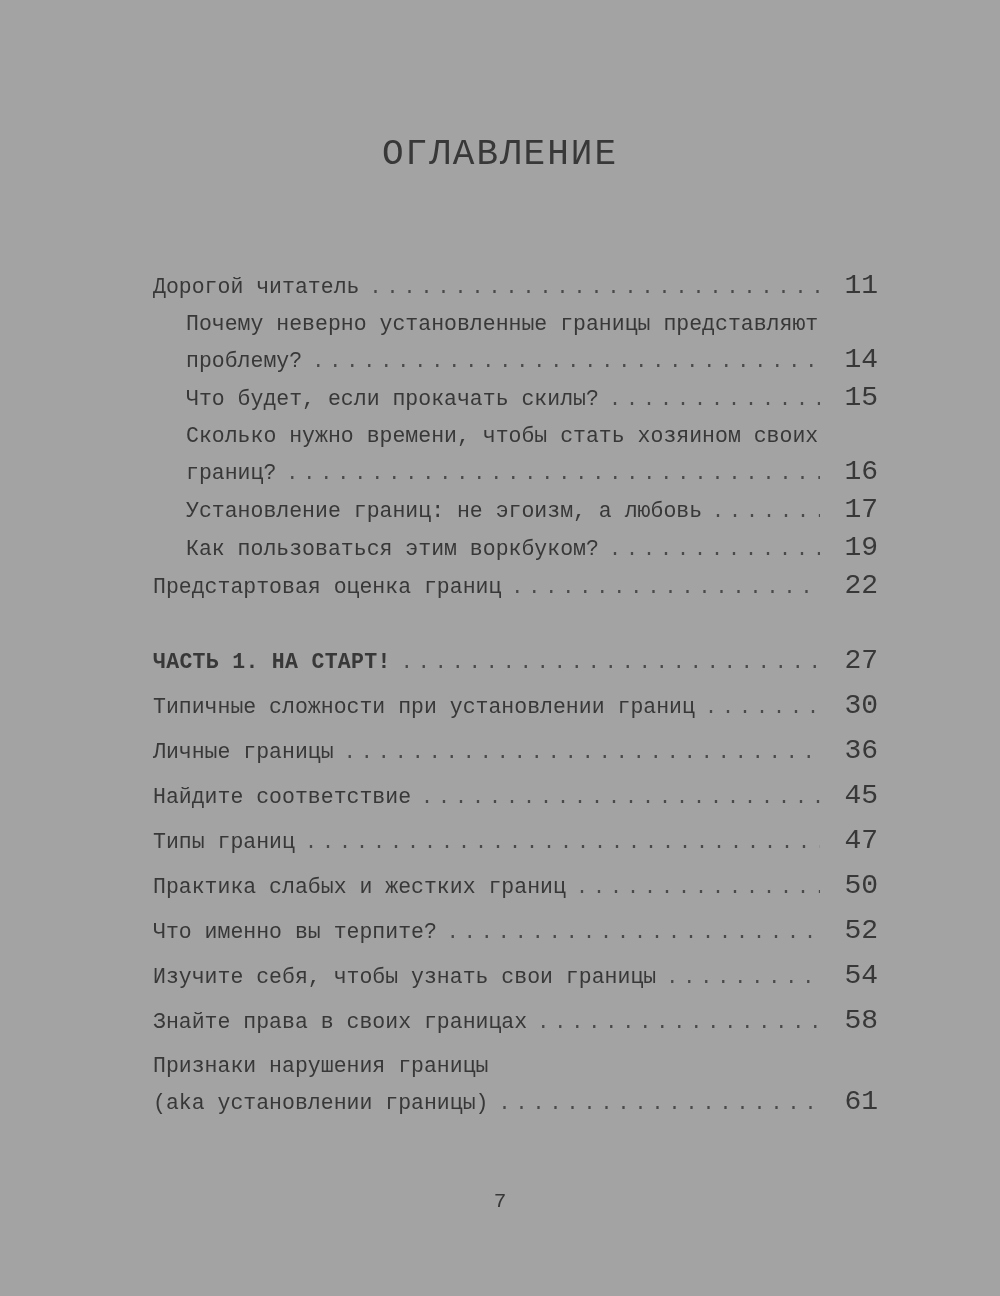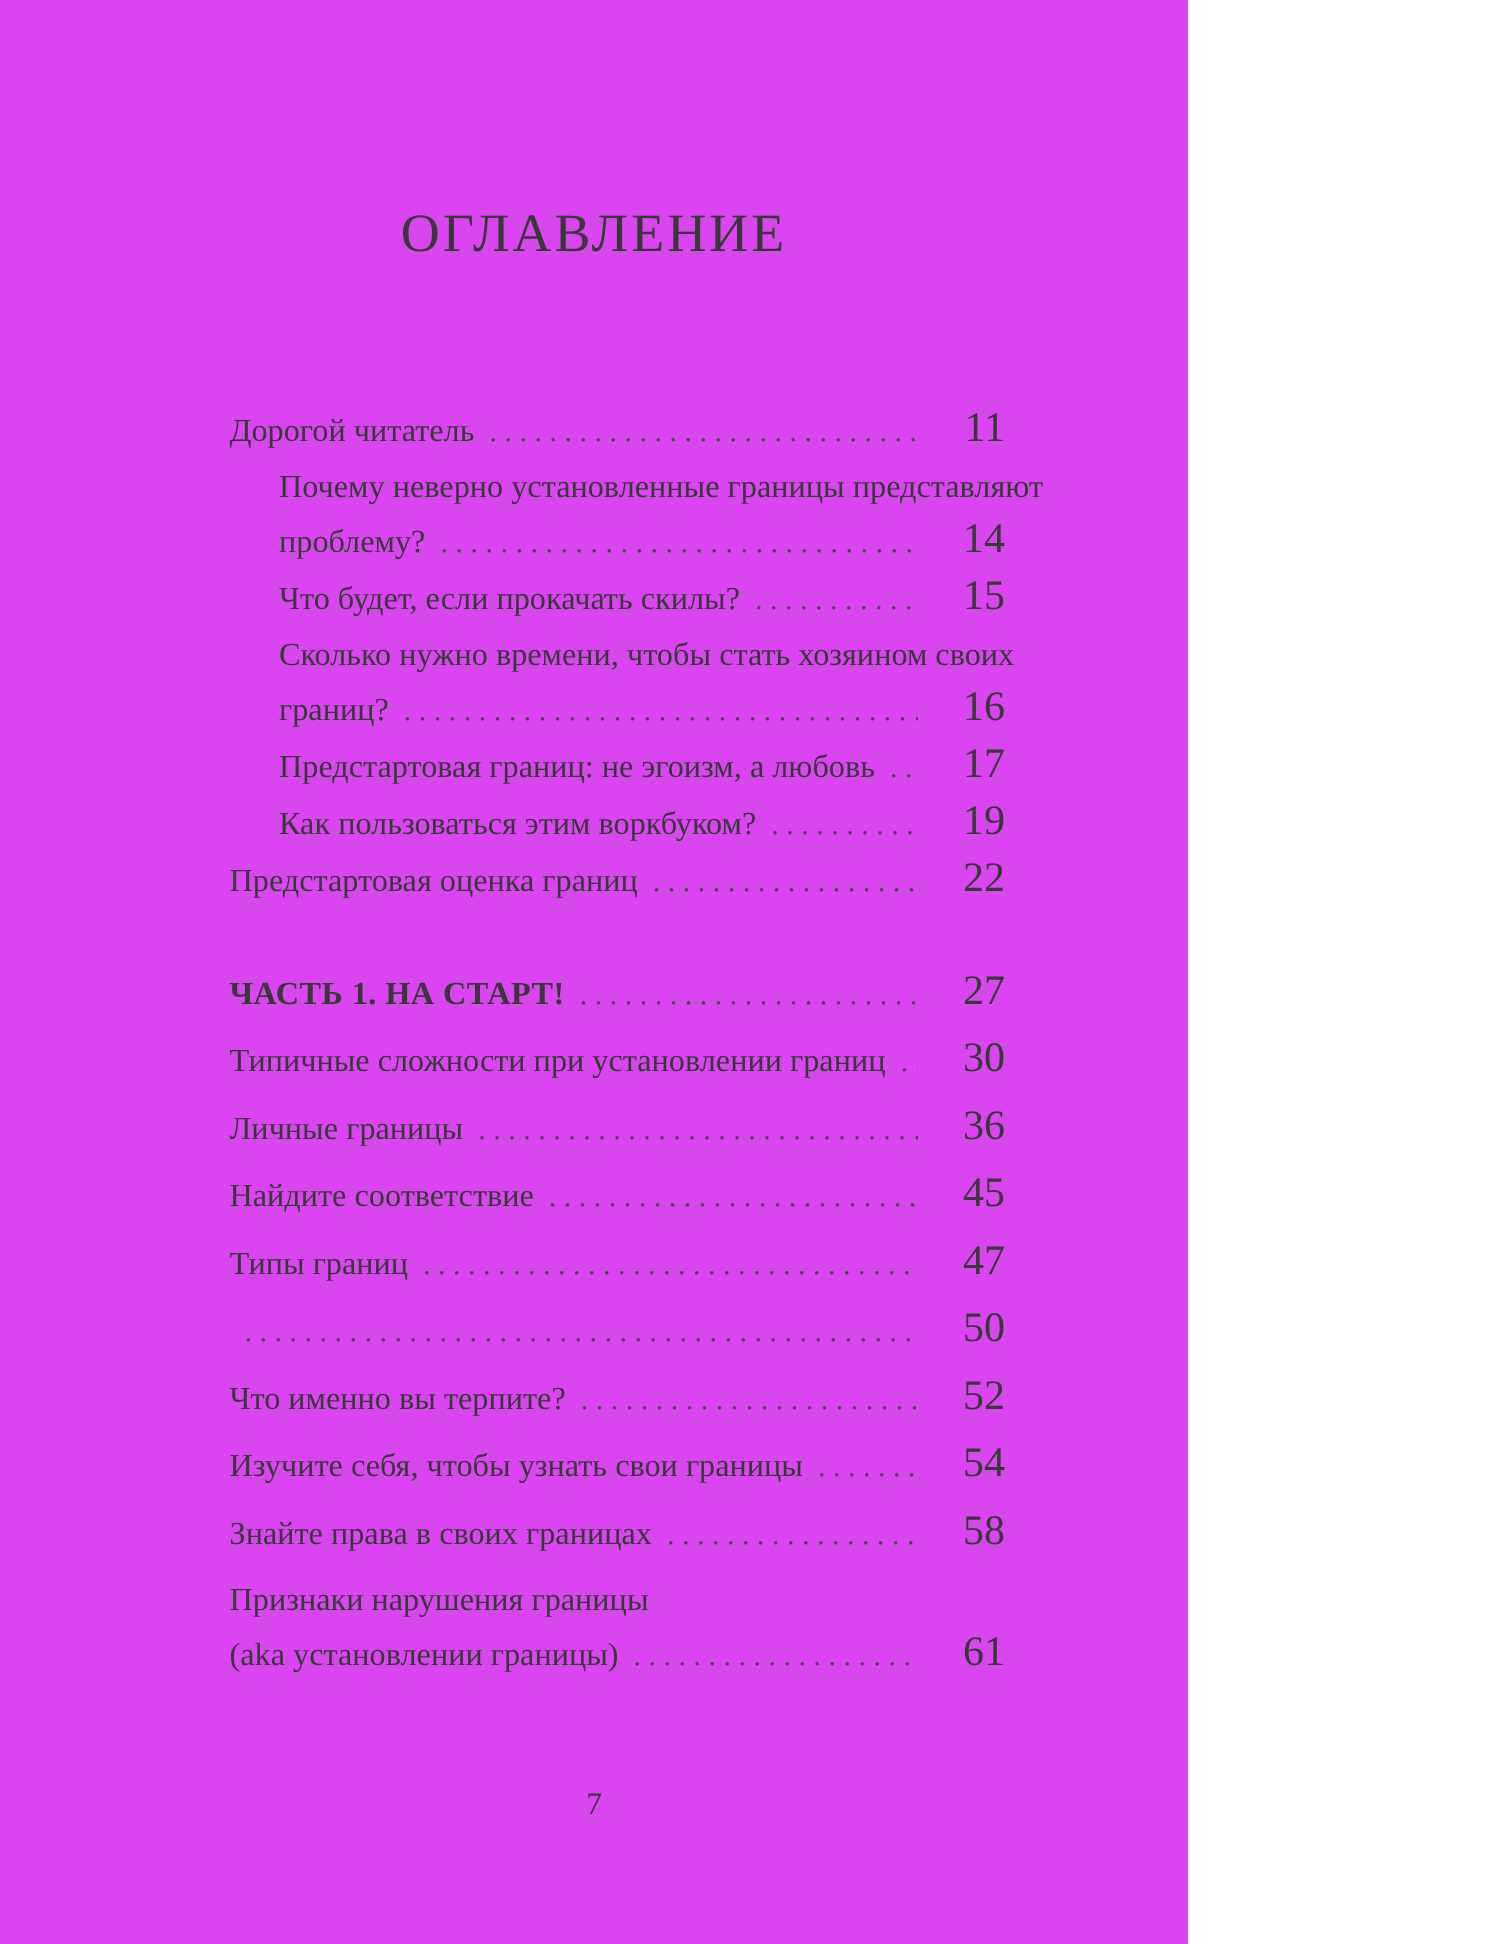--- a/index.html
+++ b/index.html
@@ -2,25 +2,25 @@
 <html><head>
 <meta charset="utf-8">
 <style>
   html, body {
     margin: 0;
     padding: 0;
     background: #ffffff;
   }
   .sheet {
     position: relative;
-    width: 792px;
+    width: 1000px;
     height: 1296px;
-    background: #d946ef;
+    background: #a3a3a3;
     color: #383838;
-    font-family: Liberation Serif, serif;
+    font-family: Liberation Mono, monospace;
     overflow: hidden;
   }
   .title {
     margin: 0;
     padding-top: 134px;
     text-align: center;
     font-size: 36px;
     line-height: 42px;
     font-weight: 400;
     letter-spacing: 2px;
@@ -112,21 +112,21 @@
               <span class="toc-text">Сколько нужно времени, чтобы стать хозяином своих</span>
             </div>
             <div class="toc-line">
               <span class="toc-text">границ?</span>
               <span class="dots"></span>
               <span class="pg">16</span>
             </div>
           </div>
           <div class="toc-entry indent">
             <div class="toc-line">
-              <span class="toc-text">Предстартовая границ: не эгоизм, а любовь</span>
+              <span class="toc-text">Установление границ: не эгоизм, а любовь</span>
               <span class="dots"></span>
               <span class="pg">17</span>
             </div>
           </div>
           <div class="toc-entry indent">
             <div class="toc-line">
               <span class="toc-text">Как пользоваться этим воркбуком?</span>
               <span class="dots"></span>
               <span class="pg">19</span>
             </div>
@@ -170,20 +170,21 @@
           </div>
           <div class="toc-entry">
             <div class="toc-line">
               <span class="toc-text">Типы границ</span>
               <span class="dots"></span>
               <span class="pg">47</span>
             </div>
           </div>
           <div class="toc-entry">
             <div class="toc-line">
+              <span class="toc-text">Практика слабых и жестких границ</span>
               <span class="dots"></span>
               <span class="pg">50</span>
             </div>
           </div>
           <div class="toc-entry">
             <div class="toc-line">
               <span class="toc-text">Что именно вы терпите?</span>
               <span class="dots"></span>
               <span class="pg">52</span>
             </div>

